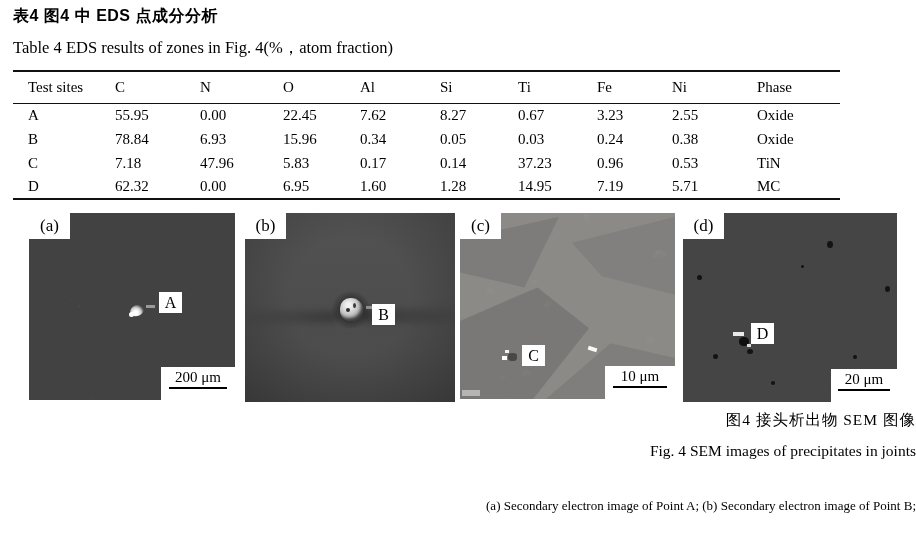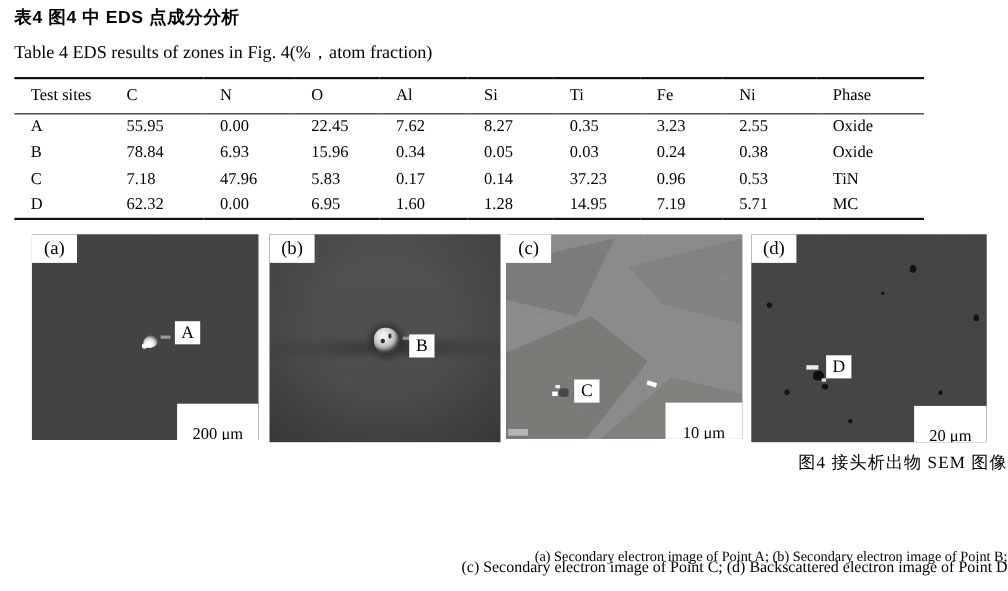--- a/index.html
+++ b/index.html
@@ -34,21 +34,21 @@
   .panel-d { left:683px; width:214px; height:189px; background:#555555; }
 
   .noise { position:absolute; inset:0; width:100%; height:100%; display:block; }
   .op22 { opacity:.22; } .op12 { opacity:.12; } .op10 { opacity:.10; } .op18 { opacity:.18; }
 
   .corner { position:absolute; left:0; top:0; background:#fff; min-width:41px;
             height:26px; line-height:26px; text-align:center; font-size:17px; }
   .ptlabel { position:absolute; width:23px; height:21px; line-height:21px;
              background:#fff; text-align:center; font-size:16px; }
   .scale { position:absolute; right:0; bottom:0; height:33px; background:#fff;
-           text-align:center; font-size:15px; padding-top:20px; }
+           text-align:center; font-size:15px; padding-top:2px; }
   .scale .bar { height:2px; background:#000; margin:1px auto 0; }
   .scale-a { width:74px; } .scale-a .bar { width:58px; }
   .scale-b { width:66px; } .scale-b .bar { width:52px; }
   .scale-c { width:70px; } .scale-c .bar { width:54px; }
   .scale-d { width:66px; } .scale-d .bar { width:52px; }
 
   .abs { position:absolute; }
   
   .pa-core { left:101px; top:92px; width:14px; height:11px; border-radius:50%;
              transform:rotate(-25deg);
@@ -150,21 +150,21 @@
       </tr>
     </thead>
     <tbody>
       <tr>
         <td>A</td>
         <td>55.95</td>
         <td>0.00</td>
         <td>22.45</td>
         <td>7.62</td>
         <td>8.27</td>
-        <td>0.35</td>
+        <td>0.67</td>
         <td>3.23</td>
         <td>2.55</td>
         <td>Oxide</td>
       </tr>
       <tr>
         <td>B</td>
         <td>78.84</td>
         <td>6.93</td>
         <td>15.96</td>
         <td>0.34</td>
@@ -277,16 +277,16 @@
       <div class="corner">(d)</div>
       <div class="scale scale-d">
         <span>20 μm</span>
         <div class="bar"></div>
       </div>
     </div>
 
   </div>
 
   <div class="cap cap-zh">图4  接头析出物 SEM 图像</div>
+  <div class="cap cap-en">Fig. 4  SEM images of precipitates in joints</div>
   <div class="cap cap-d1">(a) Secondary electron image of Point A; (b) Secondary electron image of Point B;</div>
-  <div class="cap cap-d2">(c) Secondary electron image of Point C; (d) Backscattered electron image of Point D</div>
 
 </div>
 
 </body></html>

